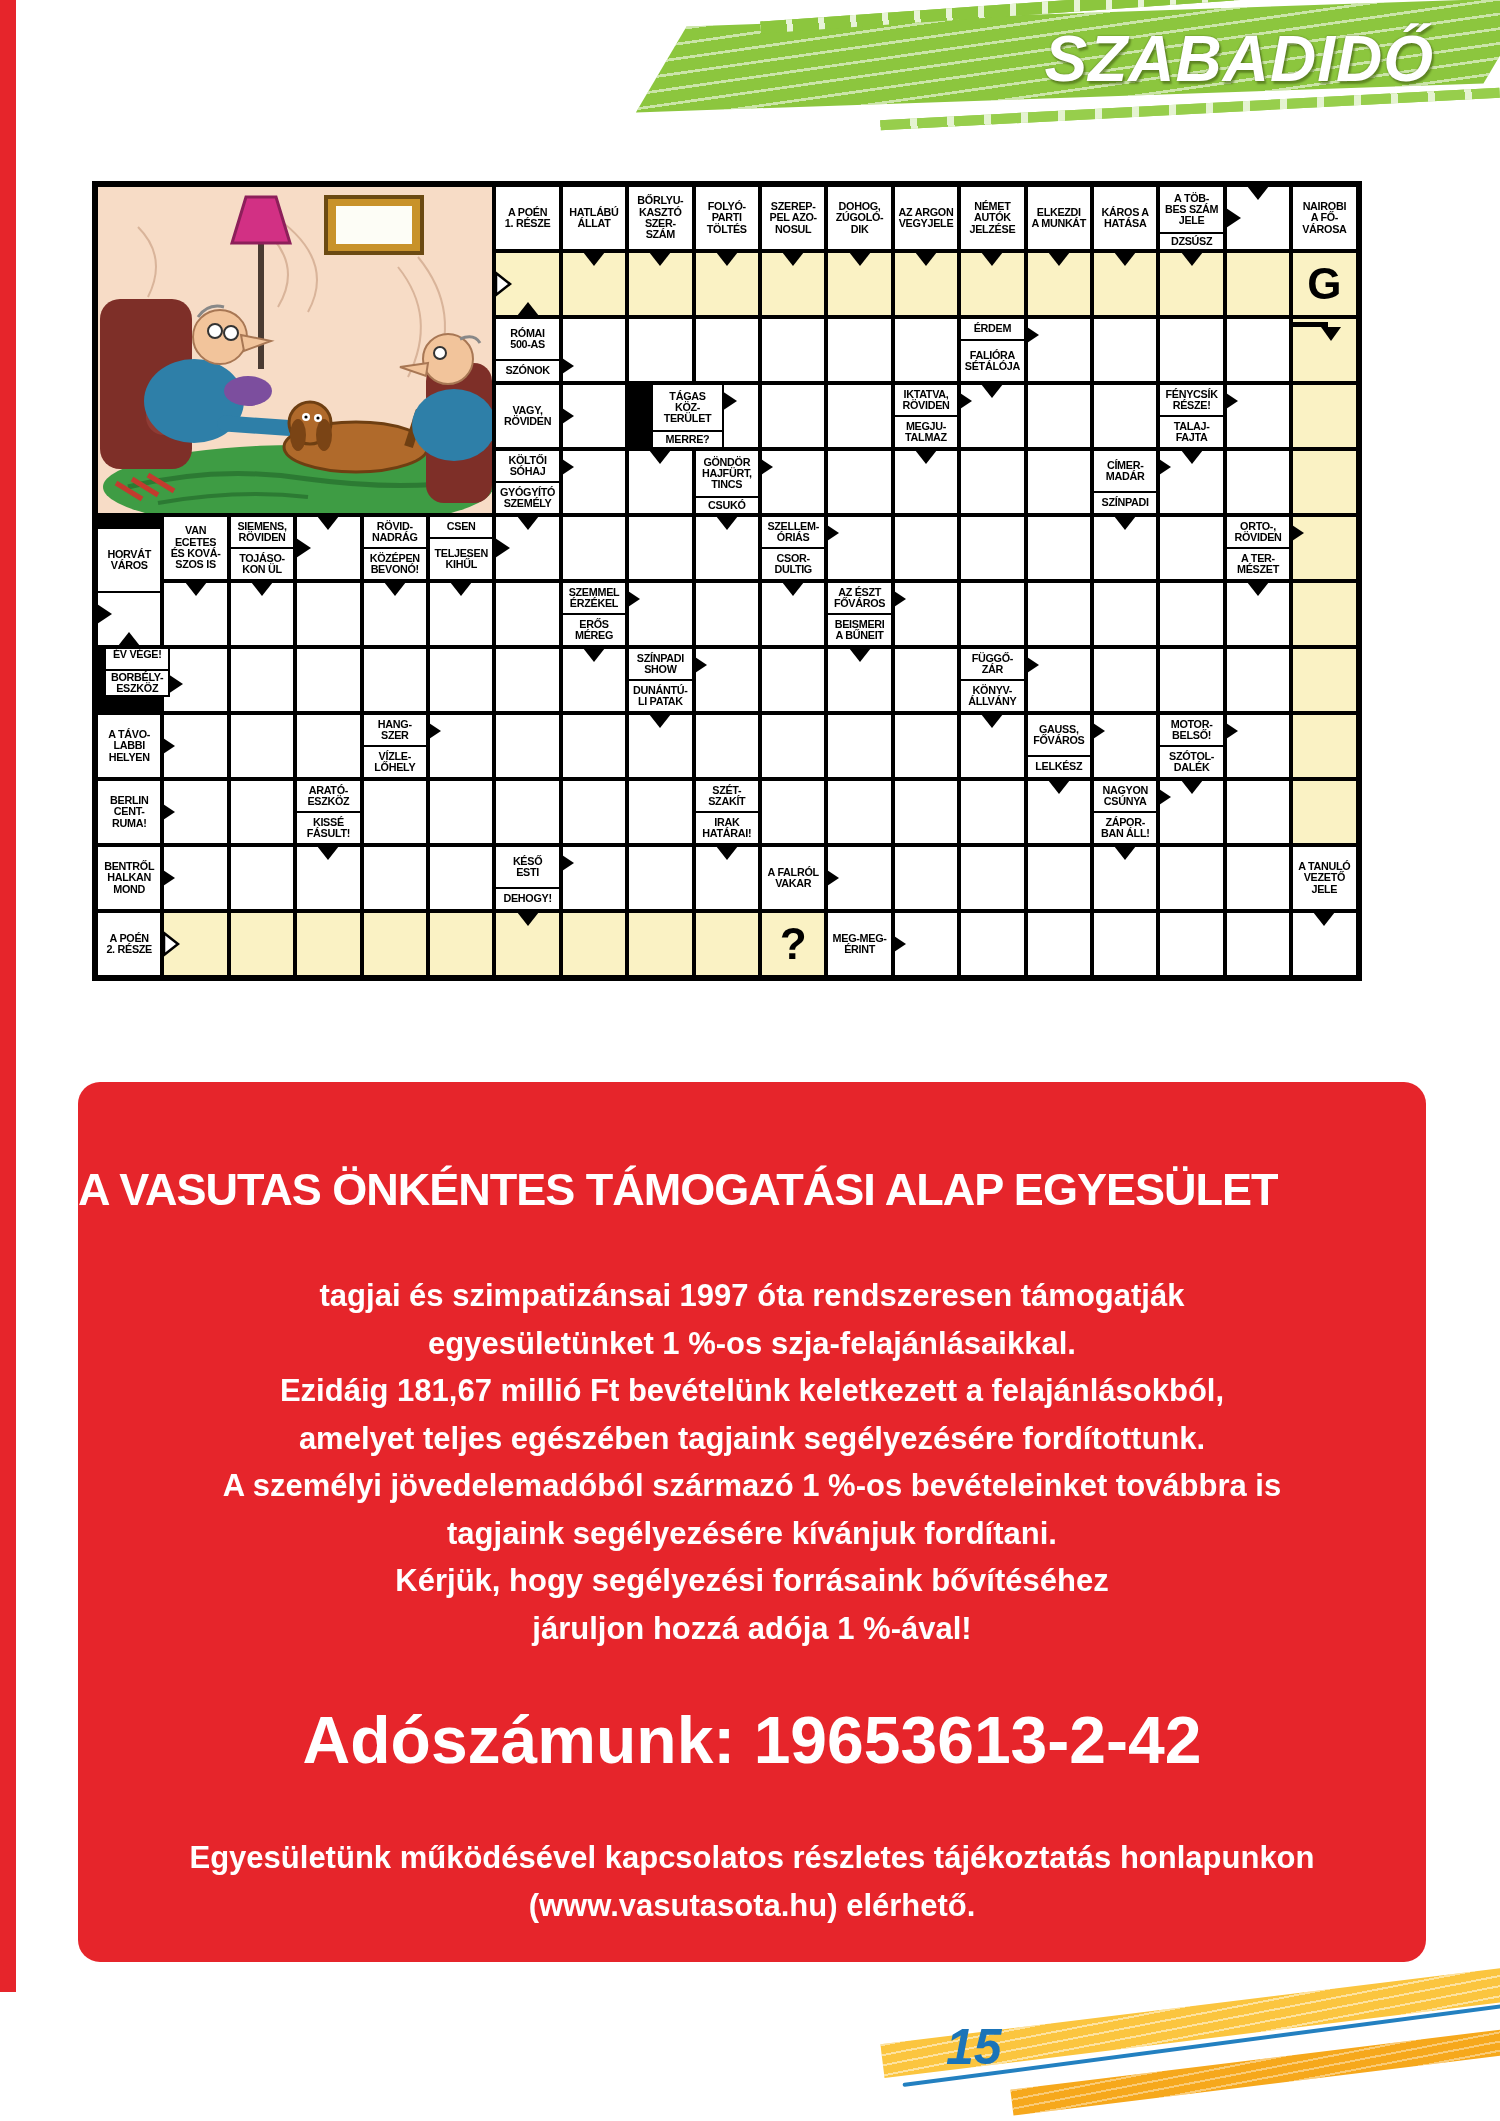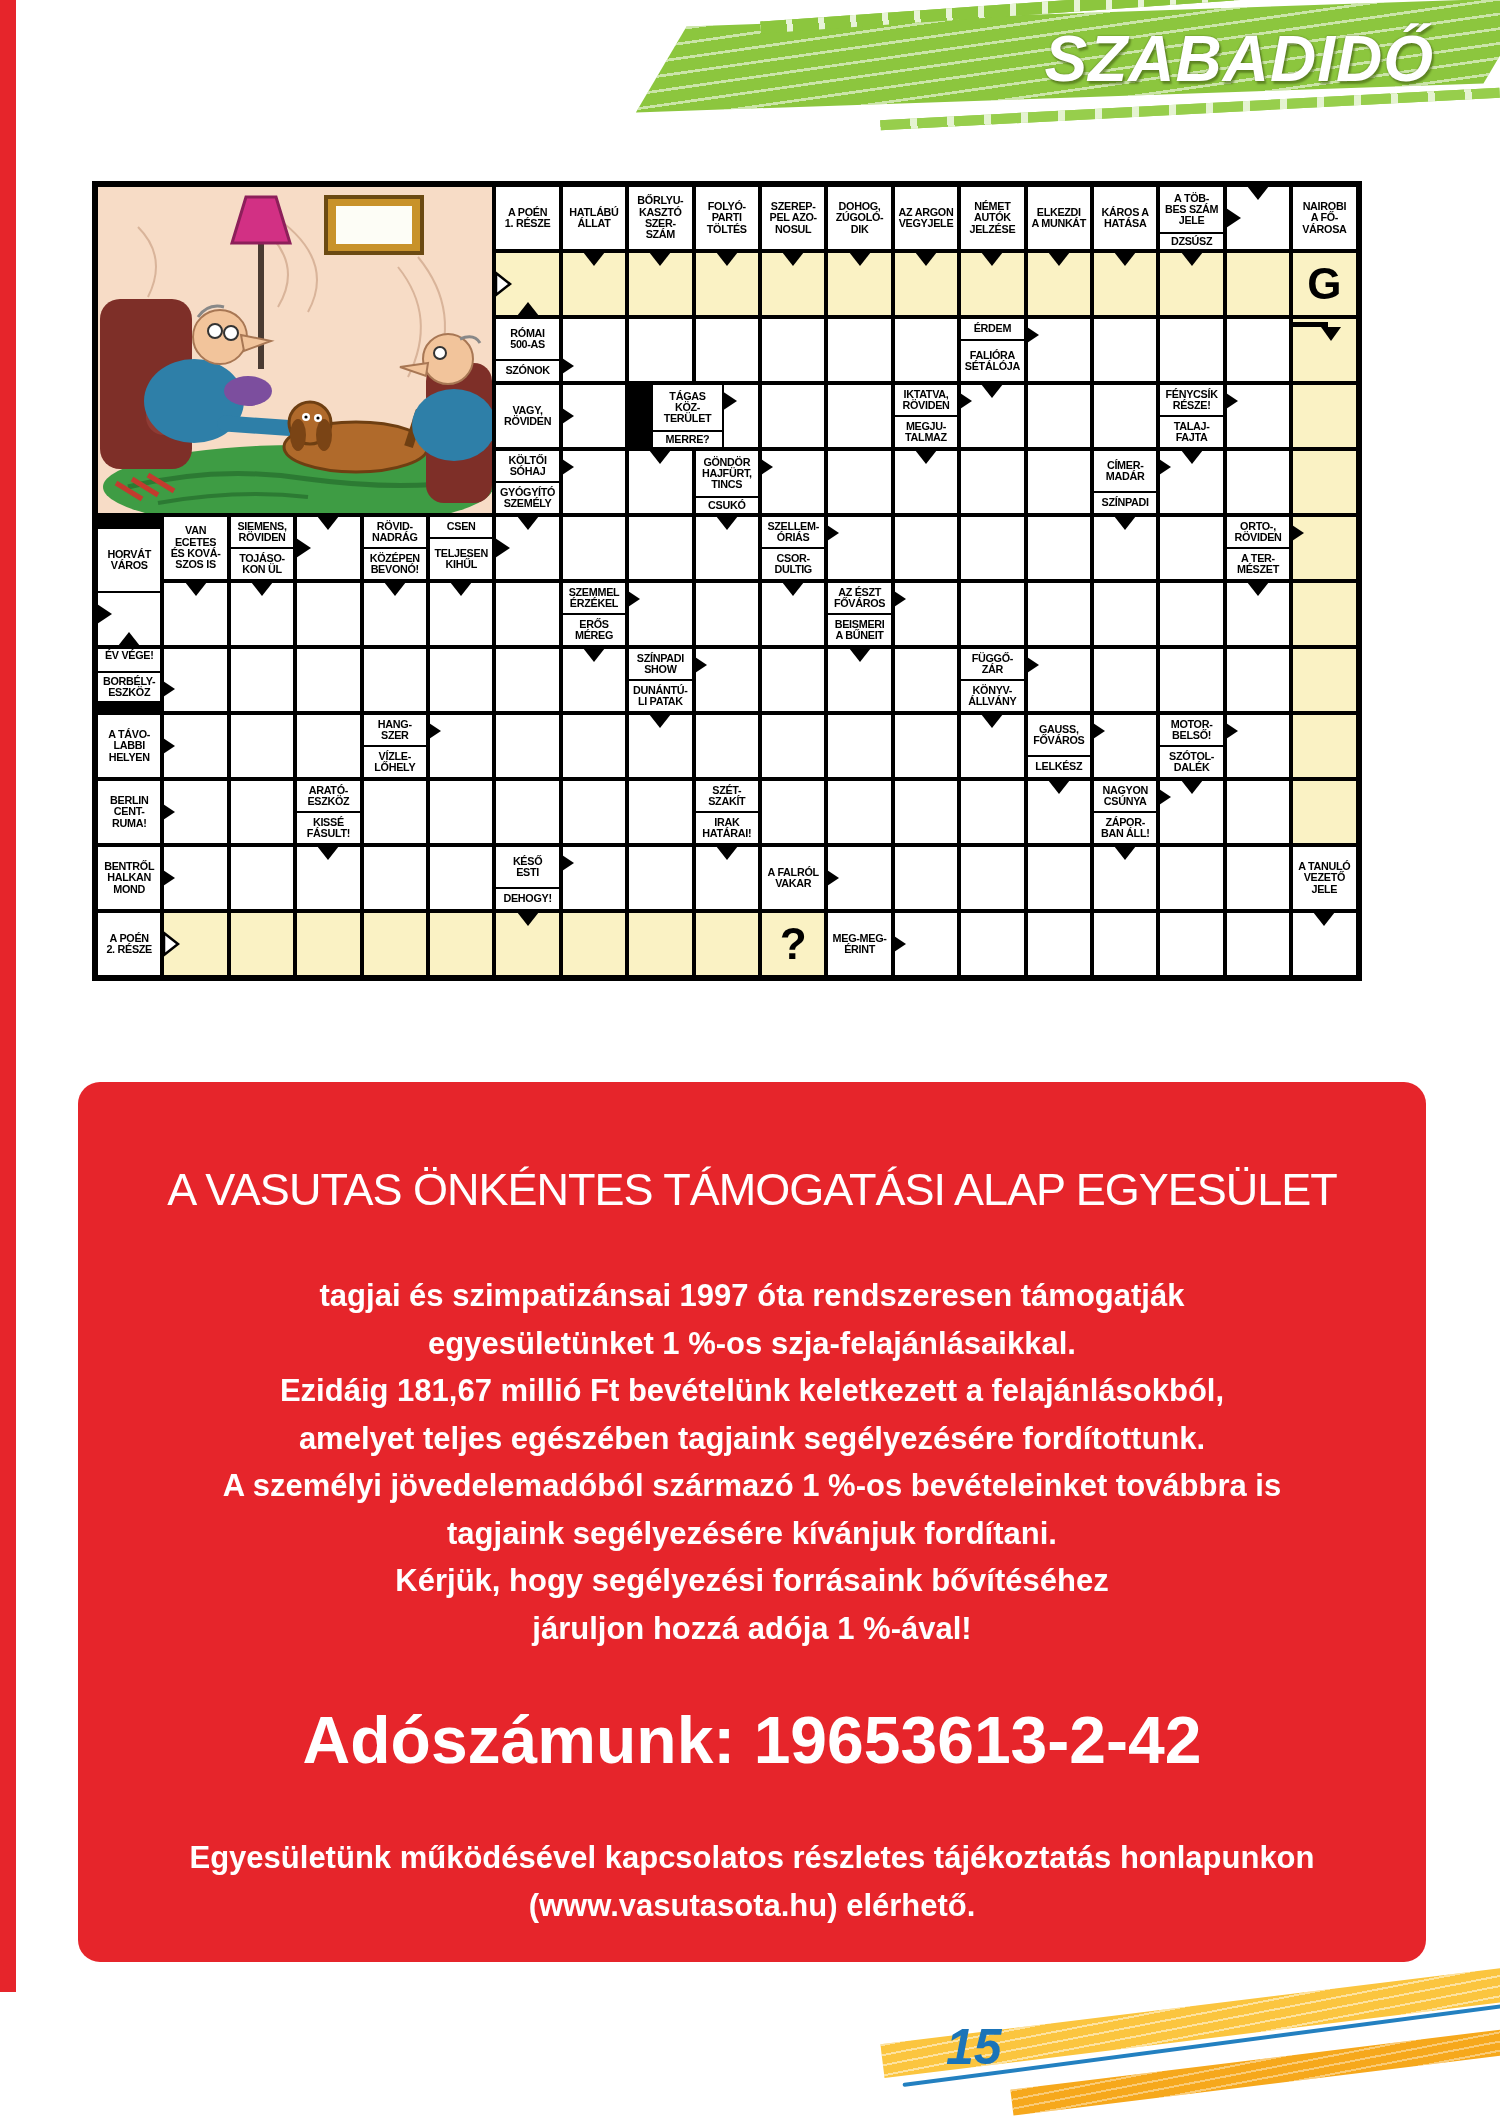--- a/index.html
+++ b/index.html
@@ -41,21 +41,21 @@
   .mk-elbow{position:absolute;top:0;left:0;right:0;height:26px;z-index:4;}
   .eh{position:absolute;left:0;top:3px;width:56%;height:5px;background:#000;}
   .ev{position:absolute;left:44%;top:8px;width:0;height:0;border-left:10px solid transparent;
       border-right:10px solid transparent;border-top:14px solid #000;}
   .cell-letter{position:absolute;inset:0;display:flex;align-items:center;justify-content:center;
       font-size:44px;font-weight:bold;color:#000;}
   .cartoon{position:absolute;left:2px;top:2px;width:394px;height:326px;background:#F7DCC6;overflow:hidden;}
 
   
   .adbox{position:absolute;left:78px;top:1082px;width:1348px;height:880px;background:#E6252B;border-radius:22px;color:#fff;}
-  .ad-title{position:absolute;top:82px;left:0;right:0;text-align:center;font-size:45px;font-weight:normal;letter-spacing:-1px;}
+  .ad-title{position:absolute;top:82px;left:0;right:0;text-align:left;font-size:45px;font-weight:bold;letter-spacing:-1px;}
   .ad-lines{position:absolute;top:190px;left:30px;right:30px;text-align:center;font-size:31px;font-weight:bold;line-height:47.5px;}
   .ad-tax{position:absolute;top:620px;left:0;right:0;text-align:center;font-size:66px;font-weight:bold;}
   .ad-foot{position:absolute;top:752px;left:30px;right:30px;text-align:center;font-size:31px;font-weight:bold;line-height:48px;}
 
   
   .fs1{position:absolute;left:880px;top:2004px;width:660px;height:34px;background:#FBC53F;transform:rotate(-7deg);
        background-image:repeating-linear-gradient(176deg,rgba(255,255,255,.5) 0 2px,rgba(255,255,255,0) 2px 10px);}
   .fs2{position:absolute;left:1010px;top:2058px;width:520px;height:26px;background:#F6A81C;transform:rotate(-7deg);
        background-image:repeating-linear-gradient(176deg,rgba(255,255,255,.4) 0 2px,rgba(255,255,255,0) 2px 9px);}
   .fblue{position:absolute;left:900px;top:2042px;width:630px;height:4px;background:#2380C0;transform:rotate(-7.5deg);border-radius:2px;}
@@ -381,21 +381,21 @@
         </div>
         <div class="cell ans" style="left: 798.8px; top: 398px; width: 62.4px; height: 62px;"></div>
         <div class="cell ans" style="left: 865.2px; top: 398px; width: 62.4px; height: 62px;"></div>
         <div class="cell ans" style="left: 931.6px; top: 398px; width: 62.4px; height: 62px;"></div>
         <div class="cell ans" style="left: 998px; top: 398px; width: 62.4px; height: 62px;"></div>
         <div class="cell ans" style="left: 1064.4px; top: 398px; width: 62.4px; height: 62px;"></div>
         <div class="cell ans" style="left: 1130.8px; top: 398px; width: 62.4px; height: 62px;">
           <div class="mk-down"></div>
         </div>
         <div class="cell ans yel" style="left: 1197.2px; top: 398px; width: 62.4px; height: 62px;"></div>
-        <div class="cell clue" style="left: 2px; top: 464px; width: 62.4px; height: 52px; gap: 8px;">
+        <div class="cell clue" style="left: 10px; top: 464px; width: 62.4px; height: 46px; gap: 8px;">
           <div class="ct" style="flex: 1 1 0%;">ÉV VÉGE!</div>
           <div class="cb" style="flex: 2 1 0%;">BORBÉLY-
 ESZKÖZ</div>
           <div class="parr" style="top: 76%;"></div>
         </div>
         <div class="cell ans" style="left: 68.4px; top: 464px; width: 62.4px; height: 62px;"></div>
         <div class="cell ans" style="left: 134.8px; top: 464px; width: 62.4px; height: 62px;"></div>
         <div class="cell ans" style="left: 201.2px; top: 464px; width: 62.4px; height: 62px;"></div>
         <div class="cell ans" style="left: 267.6px; top: 464px; width: 62.4px; height: 62px;"></div>
         <div class="cell ans" style="left: 334px; top: 464px; width: 62.4px; height: 62px;"></div>

